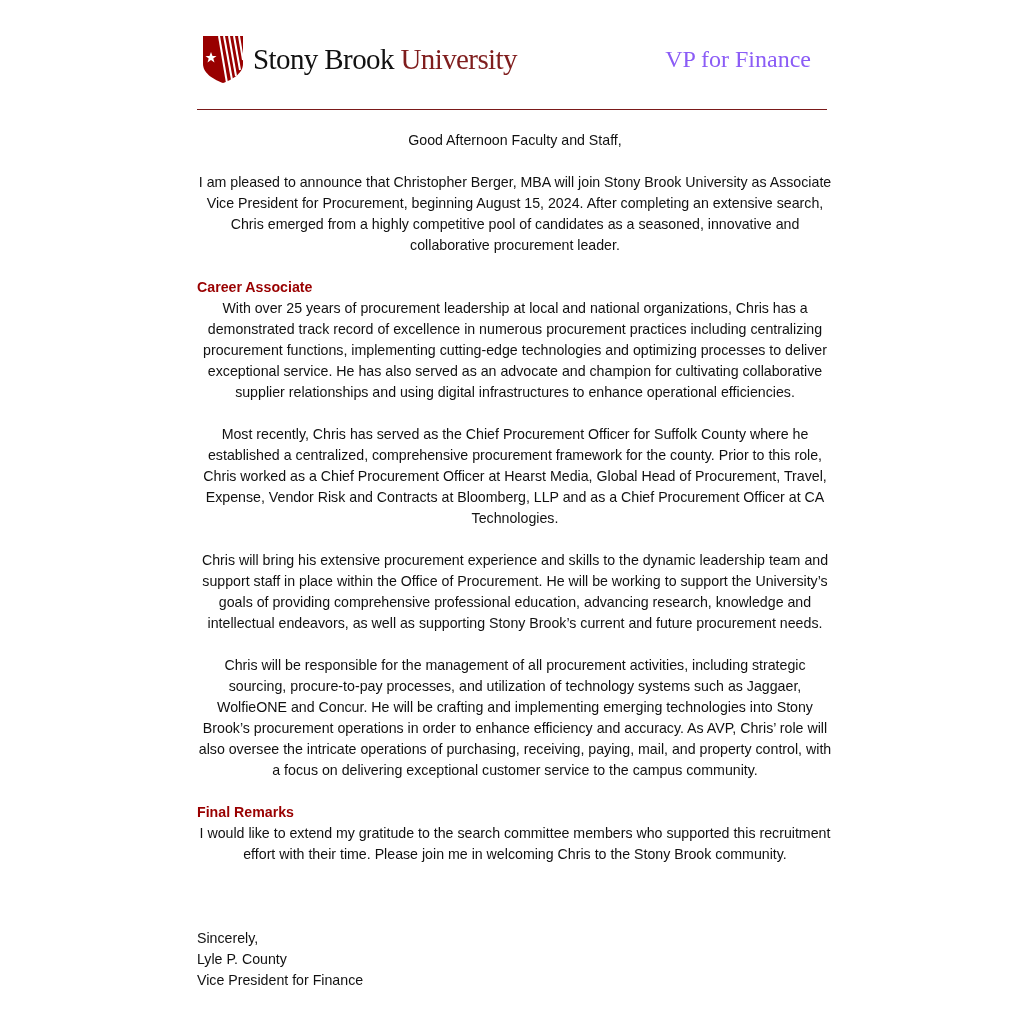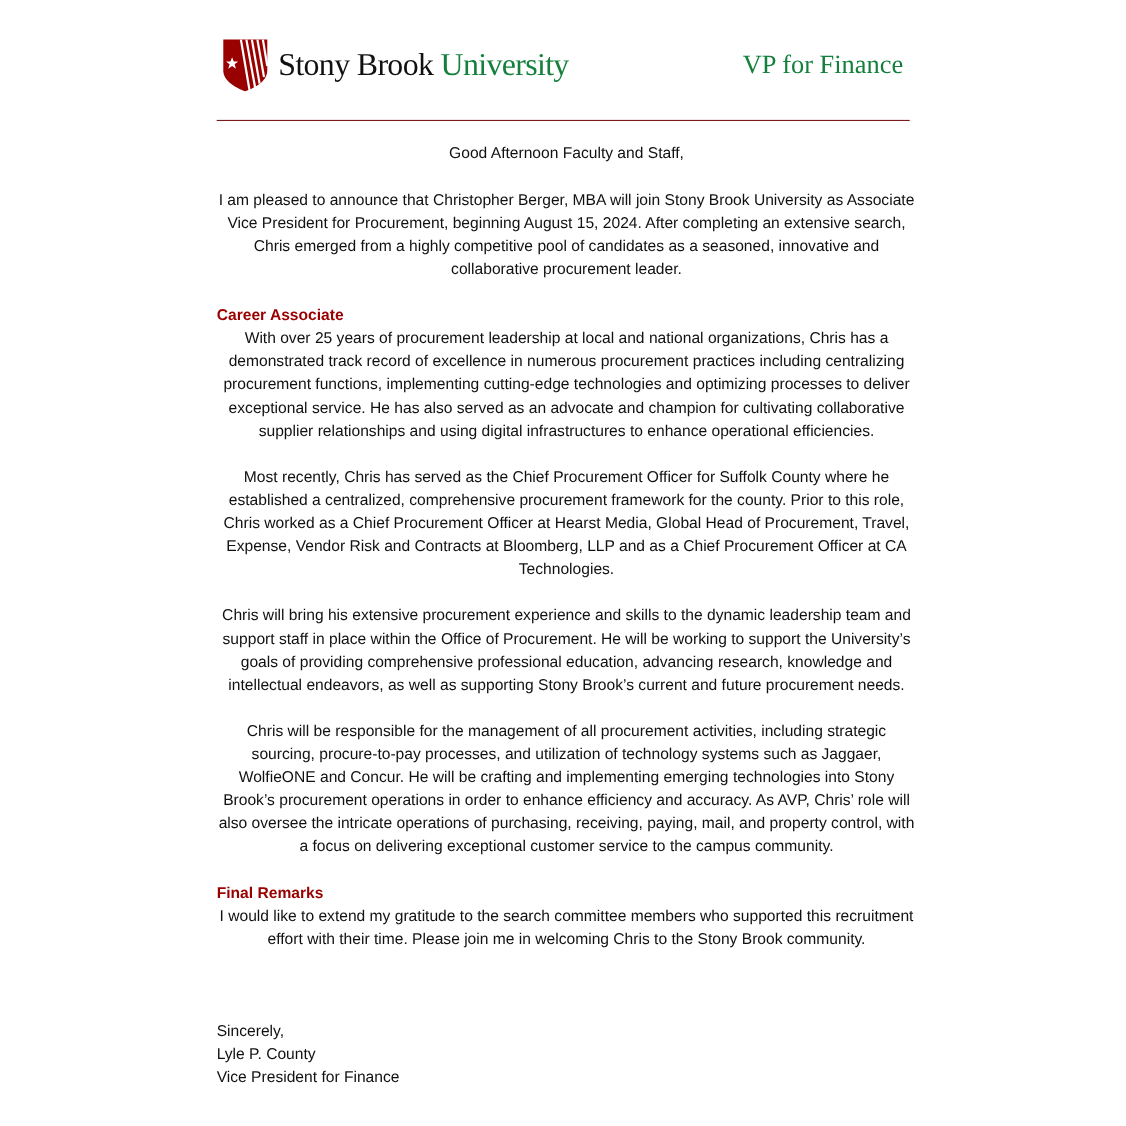--- a/index.html
+++ b/index.html
@@ -3,23 +3,23 @@
 <meta charset="utf-8">
 <style>
   html, body { margin: 0; padding: 0; background: #ffffff; }
   body { width: 1024px; height: 1024px; position: relative; overflow: hidden;
          font-family: "Liberation Sans", sans-serif; color: #111111; }
   .header { position: absolute; left: 197px; top: 30px; width: 630px; height: 80px; }
   .logo { position: absolute; left: 4px; top: 4px; display: flex; align-items: center; }
   .shield { width: 44px; height: 50px; }
   .wordmark { font-family: "Liberation Serif", serif; font-size: 29px; margin-left: 8px; letter-spacing: -0.6px; line-height: 1; }
   .wordmark .sb { color: #111111; }
-  .wordmark .uni { color: #15803d; }
-  .vp-title { position: absolute; right: 6px; top: 16px; font-family: "Liberation Serif", serif;
-              font-size: 24px; color: #15803d; }
+  .wordmark .uni { color: #7f1d1d; }
+  .vp-title { position: absolute; right: 16px; top: 16px; font-family: "Liberation Serif", serif;
+              font-size: 24px; color: #8b5cf6; }
   .rule { position: absolute; left: 197px; top: 109px; width: 630px; height: 0;
           border-top: 1.5px solid #7a1a1a; }
   .content { position: absolute; left: 197px; top: 130px; width: 636px;
              font-size: 14.2px; line-height: 21px; }
   .content p { margin: 0 0 21px 0; text-align: center; }
   .content h3 { margin: 0; font-size: 14.2px; line-height: 21px; color: #990000; font-weight: bold; }
   .signature { position: absolute; left: 197px; top: 928px; font-size: 14.2px; line-height: 21px; }
 </style>
 </head>
 <body>

